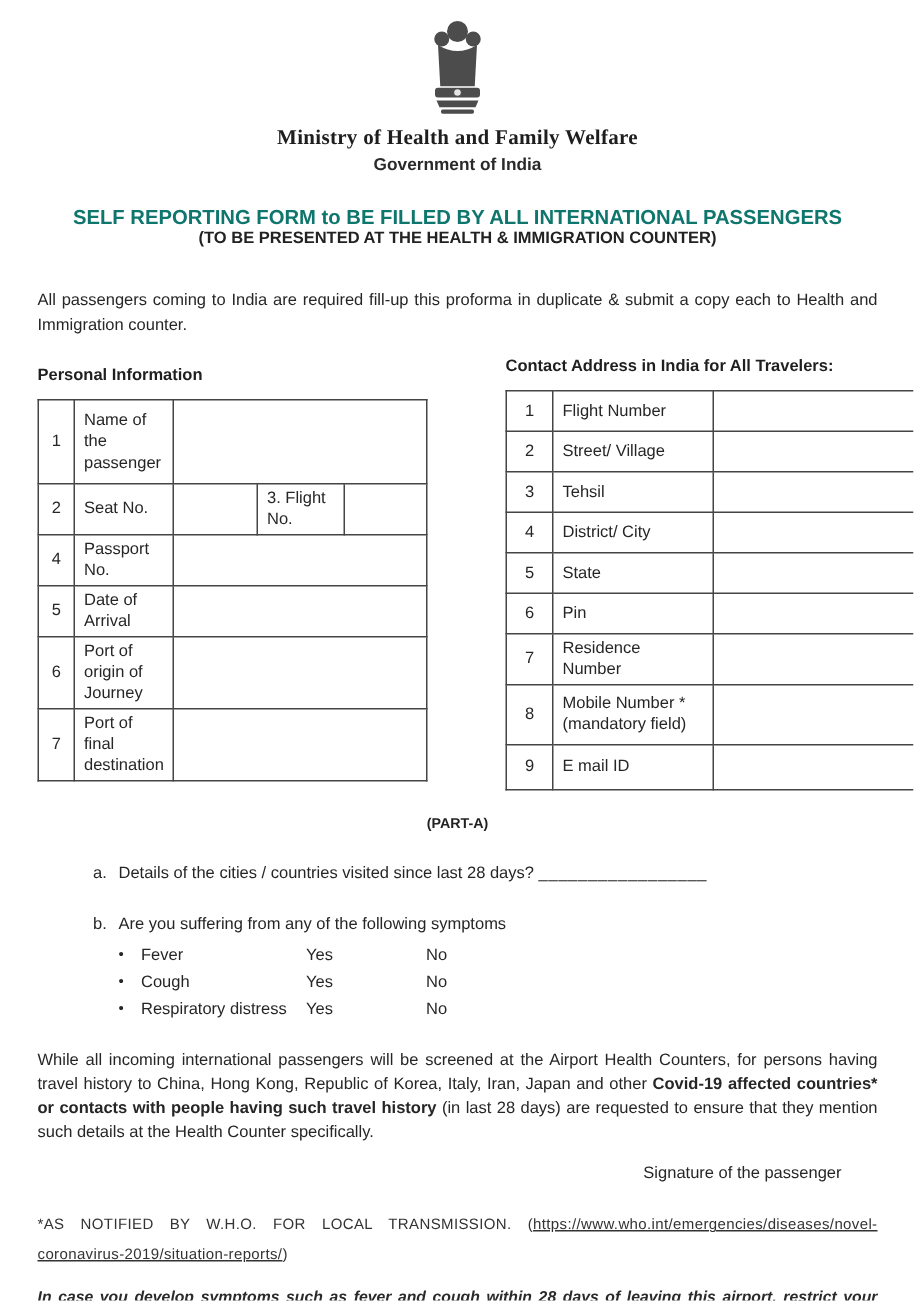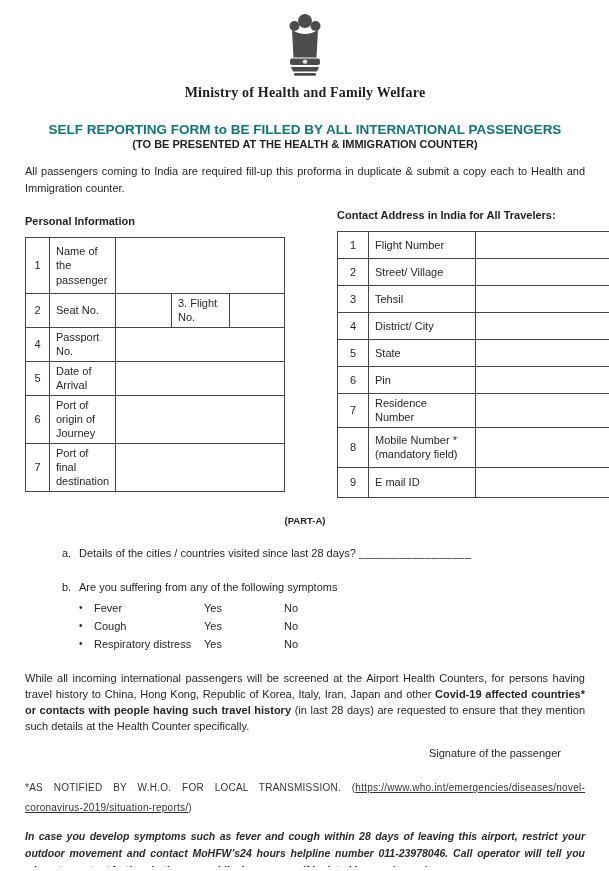--- a/index.html
+++ b/index.html
@@ -13,21 +13,21 @@
 
   .emblem-wrap { text-align: center; height: 64px; }
   .ministry {
     text-align: center; font-family: "Liberation Serif", "DejaVu Serif", serif;
     font-weight: bold; font-size: 14px; margin-top: 9px; color: #1e1e1e; letter-spacing: 0.2px;
   }
   .gov { text-align: center; font-weight: bold; font-size: 11.5px; margin-top: 3px; color: #2a2a2a; }
 
   .title { margin: 21px 0 0; text-align: center; font-size: 13.5px; font-weight: bold; color: #0f766e; }
   .subtitle { margin-top: 1px; text-align: center; font-size: 11px; font-weight: bold; color: #222; }
-  .intro { margin: 13px 0 0; font-size: 11px; line-height: 1.5; text-align: justify; }
+  .intro { margin: 27px 0 0; font-size: 11px; line-height: 1.5; text-align: justify; }
 
   .tables { display: flex; margin-top: 13px; align-items: center; }
   .col-left { width: 259px; margin-right: 8px; flex: none; }
   .col-right { width: 289px; flex: none; padding-left: 45px; }
   .sec-heading { font-weight: bold; font-size: 11px; color: #1f1f1f; height: 22px; }
 
   table { border-collapse: collapse; width: 100%; font-size: 11px; color: #262626; table-layout: fixed; }
   td { border: 1px solid #454545; padding: 2px 6px; vertical-align: middle; line-height: 1.3; overflow: hidden; }
   td.num { text-align: center; padding: 2px 1px; }
 
@@ -70,20 +70,21 @@
         <path d="M9 18 Q22 26 35 18 L33.5 45.5 L10.5 45.5 Z"></path>
         <rect x="7" y="46.5" width="30" height="6.5" rx="2"></rect>
         <path d="M8 55 L36 55 L34 59.5 L10 59.5 Z"></path>
         <rect x="11" y="61" width="22" height="2.8" rx="1.2"></rect>
       </g>
       <circle cx="22" cy="49.7" r="2.6" fill="#ffffff" opacity="0.85" stroke="#4c4c4c" stroke-width="0.8"></circle>
     </svg>
   </div>
 
   <div class="ministry">Ministry of Health and Family Welfare</div>
+  <div class="gov">Government of India</div>
 
   <h1 class="title">SELF REPORTING FORM to BE FILLED BY ALL INTERNATIONAL PASSENGERS</h1>
   <div class="subtitle">(TO BE PRESENTED AT THE HEALTH &amp; IMMIGRATION COUNTER)</div>
 
   <p class="intro">All passengers coming to India are required fill-up this proforma in duplicate &amp; submit a copy each to Health and Immigration counter.</p>
 
   <div class="tables">
 
     <div class="col-left">
       <div class="sec-heading">Personal Information</div>

